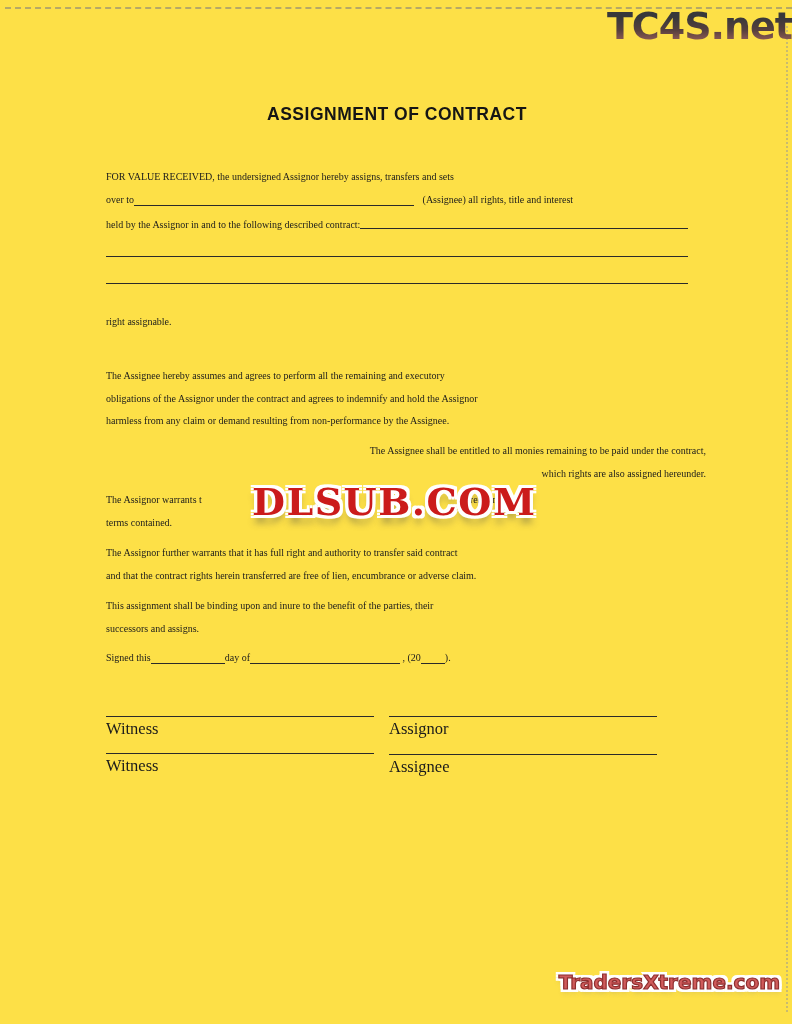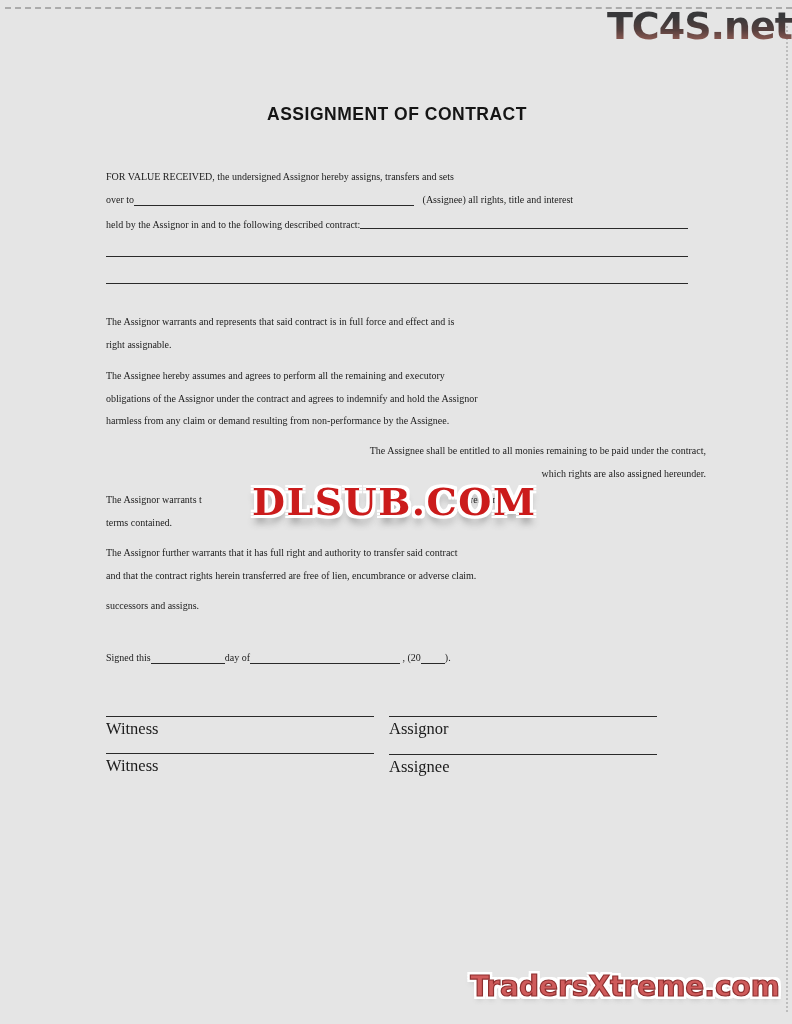--- a/index.html
+++ b/index.html
@@ -4,21 +4,21 @@
 <style>
   html,body { margin:0; padding:0; }
   body {
     width:792px; height:1024px;
     background:#ffffff;
     font-family:"Liberation Serif", serif;
   }
   .page {
     position:relative;
     width:792px; height:1024px;
-    background:#e5e5e5;
+    background:#fde047;
     overflow:hidden;
     color:var(--body-text, #1b1b1b);
   }
 
   
   .scan-edge-top {
     position:absolute; top:7px; left:5px; width:787px; height:0;
     border-top:2px dashed #7d7d7d; opacity:.55;
   }
   .scan-edge-right {
@@ -82,21 +82,21 @@
     color:var(--dlsub-red, #cb1b1b);
     text-shadow:
       -3px -3px 0 #fff, 3px -3px 0 #fff, -3px 3px 0 #fff, 3px 3px 0 #fff,
       -3px 0 0 #fff, 3px 0 0 #fff, 0 -3px 0 #fff, 0 3px 0 #fff,
       0 8px 7px rgba(70,70,70,.45);
     z-index:5;
   }
   .wm-traders {
     position:absolute; top:970px; right:12px;
     font-family:"DejaVu Sans", sans-serif;
-    font-weight:700; font-size:28px;
+    font-weight:700; font-size:20px;
     color:var(--traders-fill, #cf5b5b);
     -webkit-text-stroke:1.2px var(--traders-outline, #8e2f2f);
     text-shadow:
       -3px -3px 0 #fff, 3px -3px 0 #fff, -3px 3px 0 #fff, 3px 3px 0 #fff,
       -3px 0 0 #fff, 3px 0 0 #fff, 0 -3px 0 #fff, 0 3px 0 #fff,
       0 4px 5px rgba(120,120,120,.35);
   }
 </style>
 </head>
 <body>
@@ -119,21 +119,20 @@
     <div class="line flexline" style="margin-top:3px;text-align:center;">
       <span>held by the Assignor in and to the following described contract:</span>
         <span class="fill fill-grow"></span>
     </div>
   </div>
 
   <div class="ruled" style="top:256px;"></div>
   <div class="ruled" style="top:283px;"></div>
 
   <div class="block" style="top:311px;">
-    <div class="line">The Assignor warrants and represents that said contract is in full force and effect and is</div>
     <div class="line">right assignable.</div>
   </div>
 
   <div class="block" style="top:365px;">
     <div class="line">The Assignee hereby assumes and agrees to perform all the remaining and executory</div>
     <div class="line">obligations of the Assignor under the contract and agrees to indemnify and hold the Assignor</div>
     <div class="line">harmless from any claim or demand resulting from non-performance by the Assignee.</div>
   </div>
 
   <div class="block" style="top:440px;text-align:right;">
@@ -149,20 +148,21 @@
   </div>
 
   <div class="wm-dlsub">DLSUB.COM</div>
 
   <div class="block" style="top:542px;">
     <div class="line">The Assignor further warrants that it has full right and authority to transfer said contract</div>
     <div class="line">and that the contract rights herein transferred are free of lien, encumbrance or adverse claim.</div>
   </div>
 
   <div class="block" style="top:595px;">
+    <div class="line">This assignment shall be binding upon and inure to the benefit of the parties, their</div>
     <div class="line">successors and assigns.</div>
   </div>
 
   <div class="block" style="top:647px;">
     <div class="line">
       <span>Signed this</span><span class="fill w74"></span><span>day of</span><span class="fill w150"></span>
       <span>, (20</span><span class="fill w24"></span><span>).</span>
     </div>
   </div>
 

